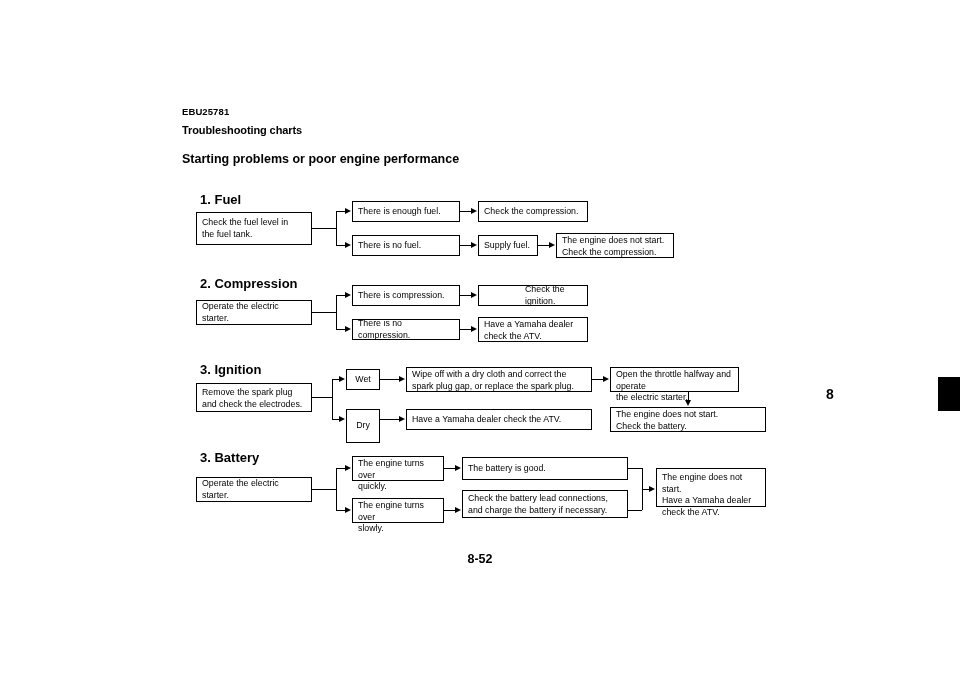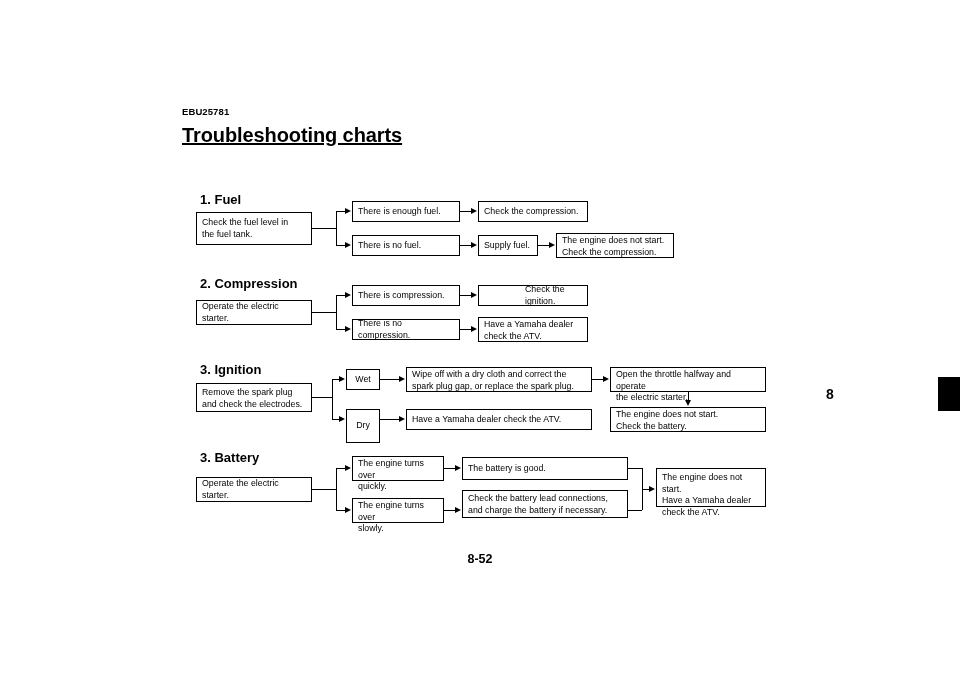--- a/index.html
+++ b/index.html
@@ -24,24 +24,23 @@
   .doc-code {
     position: absolute;
     left: 182px; top: 106px;
     font-size: 9.5px;
     font-weight: bold;
     letter-spacing: 0.1px;
   }
   .doc-title {
     position: absolute;
     left: 182px; top: 124px;
-    font-size: 20px;
+    font-size: 11px;
     font-weight: bold;
     letter-spacing: -0.1px;
-    text-decoration: underline;
   }
   .doc-subtitle {
     position: absolute;
     left: 182px; top: 152px;
     font-size: 12.5px;
     font-weight: bold;
   }
   .section-head {
     position: absolute;
     font-size: 13px;
@@ -113,20 +112,21 @@
     border-top: 6px solid #000000;
   }
 </style>
 </head>
 <body>
 
 <div class="page">
 
   <div class="doc-code">EBU25781</div>
   <div class="doc-title">Troubleshooting charts</div>
+  <div class="doc-subtitle">Starting problems or poor engine performance</div>
 
   <div class="tab-marker" style="top:377px;"></div>
   <div class="tab-num" style="left:826px; top:386px;">8</div>
 
   <div class="section-head" style="left:200px; top:192px;">1. Fuel</div>
 
   <div class="box" style="left:196px; top:212px; width:116px; height:33px; white-space:pre-line;">Check the fuel level in
 the fuel tank.</div>
 
   <div class="line hline" style="left:312px; top:228px; width:24px;"></div>
@@ -196,21 +196,21 @@
   <div class="line hline" style="left:380px; top:419px; width:20px;"></div>
   <div class="arrow-r" style="left:399px; top:415.5px;"></div>
 
   <div class="box" style="left:406px; top:367px; width:186px; height:25px; white-space:pre-line; padding-top:1px;">Wipe off with a dry cloth and correct the
 spark plug gap, or replace the spark plug.</div>
   <div class="box center" style="left:406px; top:409px; width:186px; height:21px;">Have a Yamaha dealer check the ATV.</div>
 
   <div class="line hline" style="left:592px; top:379px; width:12px;"></div>
   <div class="arrow-r" style="left:603px; top:375.5px;"></div>
 
-  <div class="box" style="left:610px; top:367px; width:156px; height:25px; white-space:pre-line; padding-top:1px;">Open the throttle halfway and operate
+  <div class="box" style="left:610px; top:367px; width:129px; height:25px; white-space:pre-line; padding-top:1px;">Open the throttle halfway and operate
 the electric starter.</div>
 
   <div class="line vline" style="left:688px; top:392px; height:10px;"></div>
   <div class="arrow-d" style="left:684.5px; top:400px;"></div>
 
   <div class="box" style="left:610px; top:407px; width:156px; height:25px; white-space:pre-line; padding-top:1px;">The engine does not start.
 Check the battery.</div>
 
   <div class="section-head" style="left:200px; top:450px;">3. Battery</div>
 

